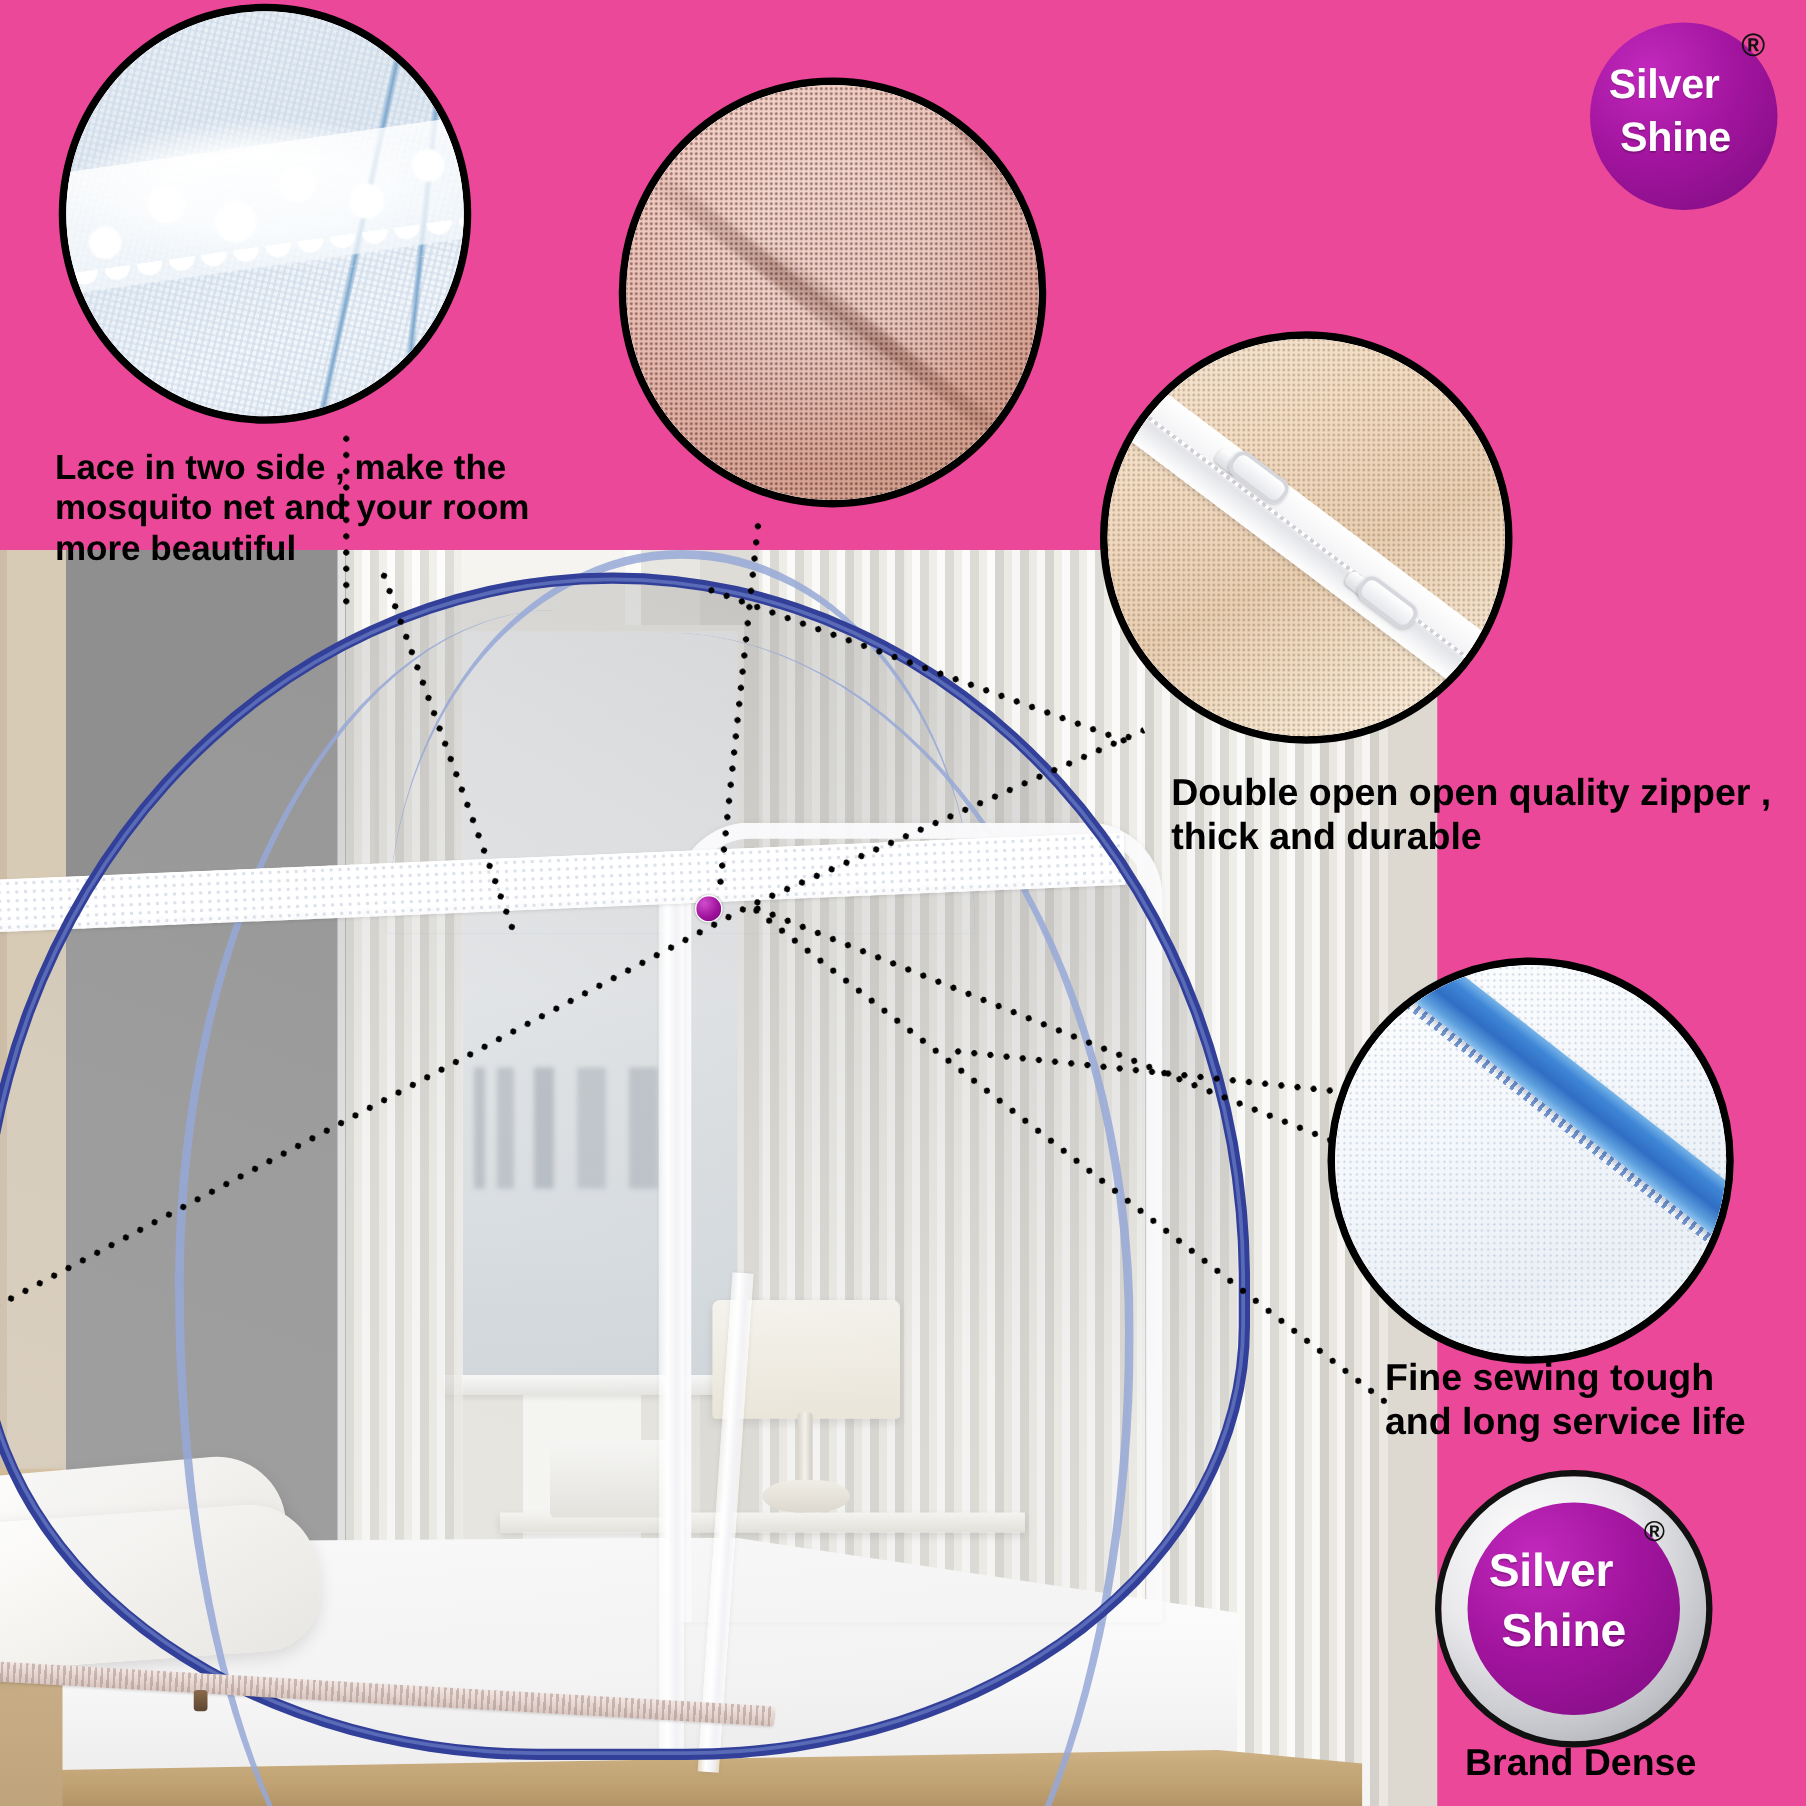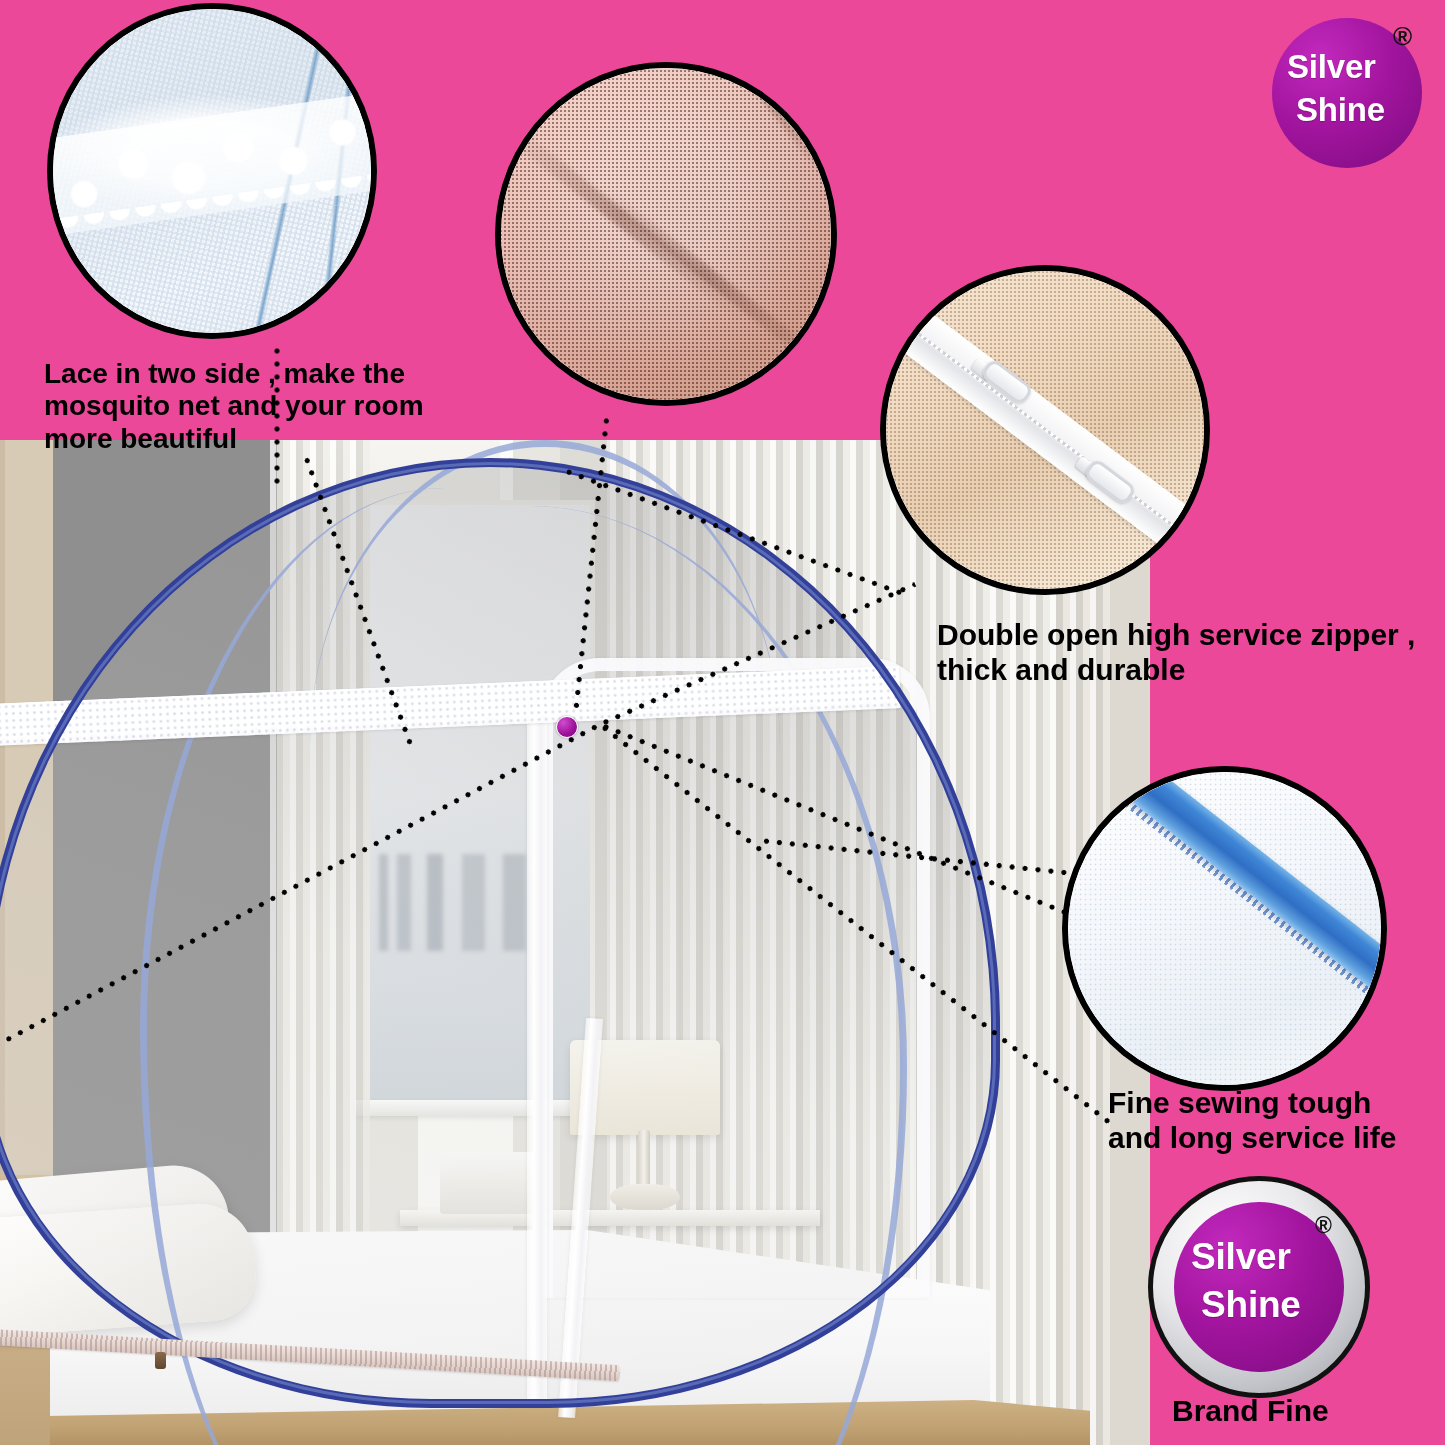--- a/index.html
+++ b/index.html
@@ -538,21 +538,21 @@
       <div class="logo-txt" style="left:27px;top:82px;font-size:37px;">Shine</div>
     </div>
     <div class="reg" style="left:167px;top:36px;font-size:23px;color:#111;">®</div>
   </div>
 
   <div class="label" style="left:44px;top:358px;width:430px;font-size:28px;">Lace in two side , make the
 mosquito net and your room
 more beautiful</div>
 
 
-  <div class="label" style="left:937px;top:618px;width:500px;font-size:30px;">Double open high service zipper ,
+  <div class="label" style="left:937px;top:618px;width:500px;font-size:30px;">Double open open quality zipper ,
 thick and durable</div>
 
   <div class="label" style="left:1108px;top:1086px;width:330px;font-size:30px;">Fine sewing tough
 and long service life</div>
 
-  <div class="label" style="left:1172px;top:1394px;width:260px;font-size:30px;">Brand Fine</div>
+  <div class="label" style="left:1172px;top:1394px;width:260px;font-size:30px;">Brand Dense</div>
 
 </div>
 
 </body></html>

